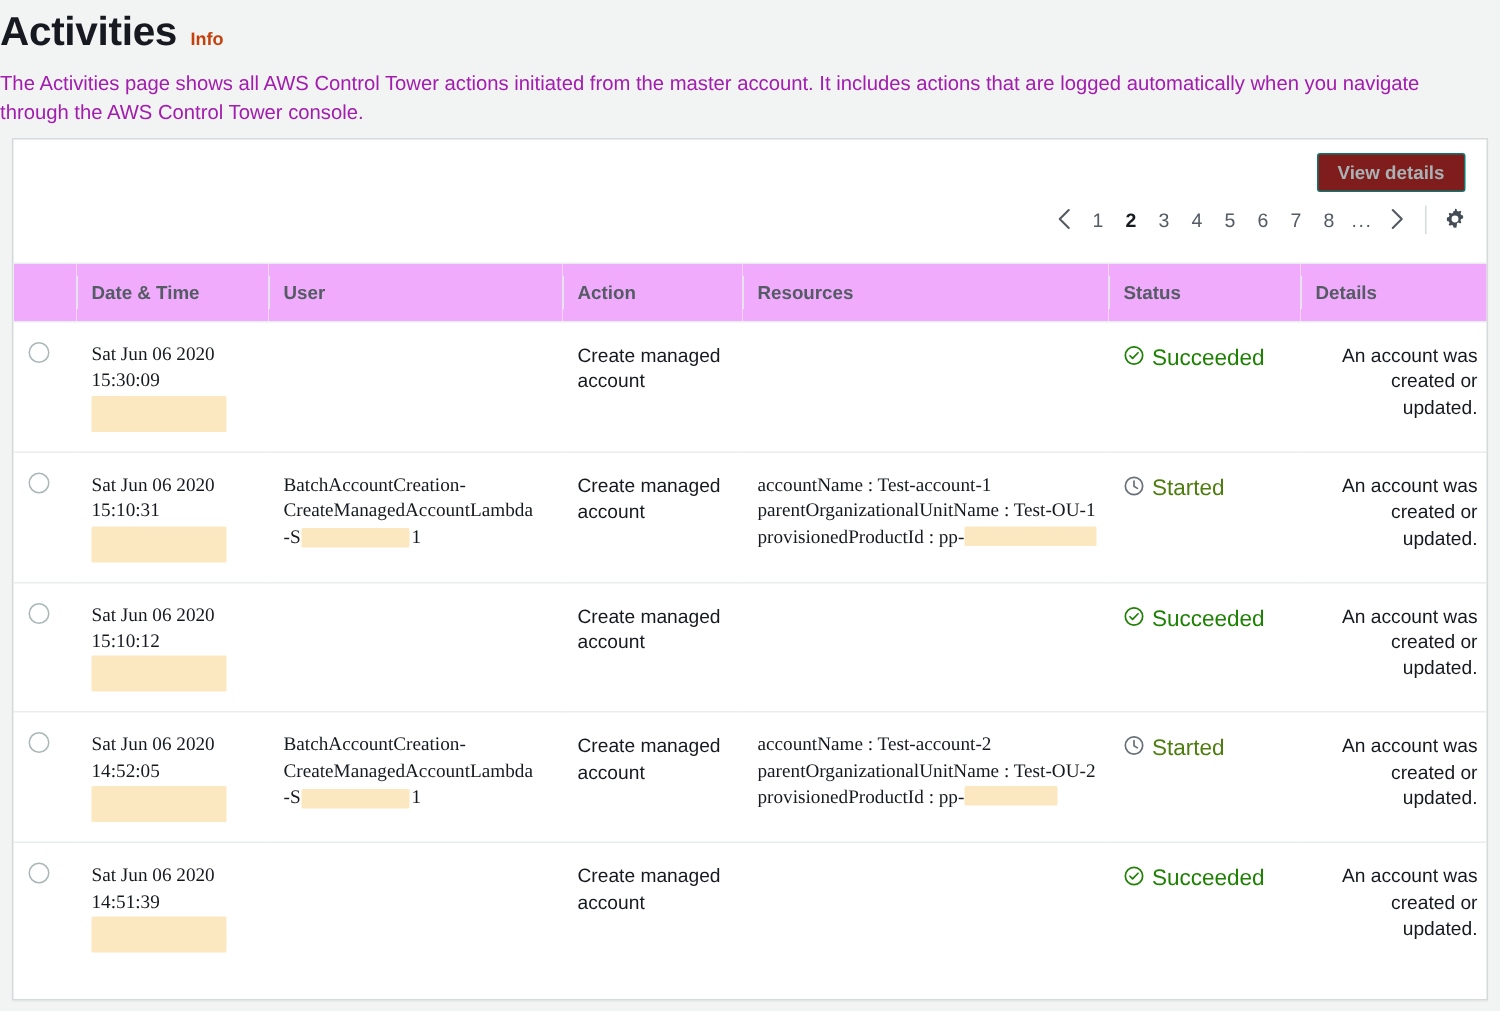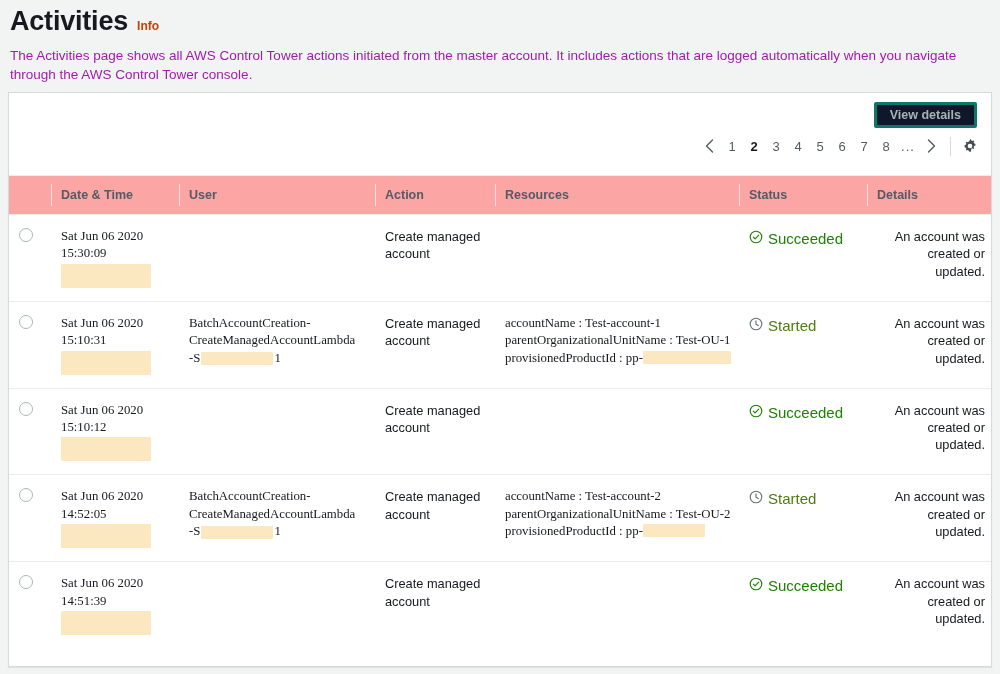--- a/index.html
+++ b/index.html
@@ -6,21 +6,21 @@
   html, body {
     width: 1000px; height: 674px;
     background: #f2f3f3;
     font-family: "Liberation Sans", sans-serif;
     color: #16191f;
     overflow: hidden;
   }
   .page { width: 1000px; height: 674px; position: relative; }
 
   
-  .page-head { padding: 6px 10px 0 10px; }
+  .page-head { padding: 6px 10px 0 0; }
   .title-row { display: flex; align-items: baseline; gap: 9px; }
   .page-title {
     font-size: 27px; font-weight: 700; letter-spacing: -0.2px;
     color: #16191f; line-height: 1.15;
   }
   .info-link {
     font-size: 12px; font-weight: 700; color: #c2410c;
     text-decoration: none; cursor: pointer;
   }
   .page-desc {
@@ -34,22 +34,22 @@
     width: 984px; height: 575px;
     background: #ffffff;
     border: 1px solid #d5dbdb;
     box-shadow: 0 1px 1px rgba(0,0,0,.08);
     overflow: hidden;
   }
   .card-tools { height: 82px; position: relative; }
   .view-details-btn {
     position: absolute; right: 14px; top: 9px;
     height: 26px; padding: 1px 13px;
-    border: 3px solid #0f766e; border-radius: 2px;
-    background: #0f172a; color: #aab2b4;
+    border: 1px solid #0f766e; border-radius: 2px;
+    background: #7f1d1d; color: #aab2b4;
     font-size: 12.5px; font-weight: 700;
     font-family: "Liberation Sans", sans-serif;
     cursor: default; white-space: nowrap;
   }
   .pager {
     position: absolute; right: 10px; top: 40px;
     display: flex; align-items: center; height: 26px;
   }
   .pg {
     min-width: 22px; height: 24px;
@@ -64,21 +64,21 @@
     width: 1px; height: 19px; background: #d5dbdb; margin: 0 8px 0 7px;
   }
   .gear-btn {
     width: 22px; height: 22px; display: flex;
     align-items: center; justify-content: center; cursor: pointer;
   }
 
   
   table.activities { width: 100%; border-collapse: collapse; table-layout: fixed; }
   table.activities thead th {
-    background: #fca5a5;
+    background: #f0abfc;
     border-top: 1px solid #eaeded;
     border-bottom: 1px solid #eaeded;
     font-size: 12.5px; font-weight: 700; color: #545b64;
     text-align: left; padding: 11px 0 11px 10px;
     height: 39px; vertical-align: middle;
     position: relative;
   }
   table.activities thead th.divider::before {
     content: ""; position: absolute; left: 0; top: 8px; bottom: 8px;
     width: 1px; background: #e4e7e7;

